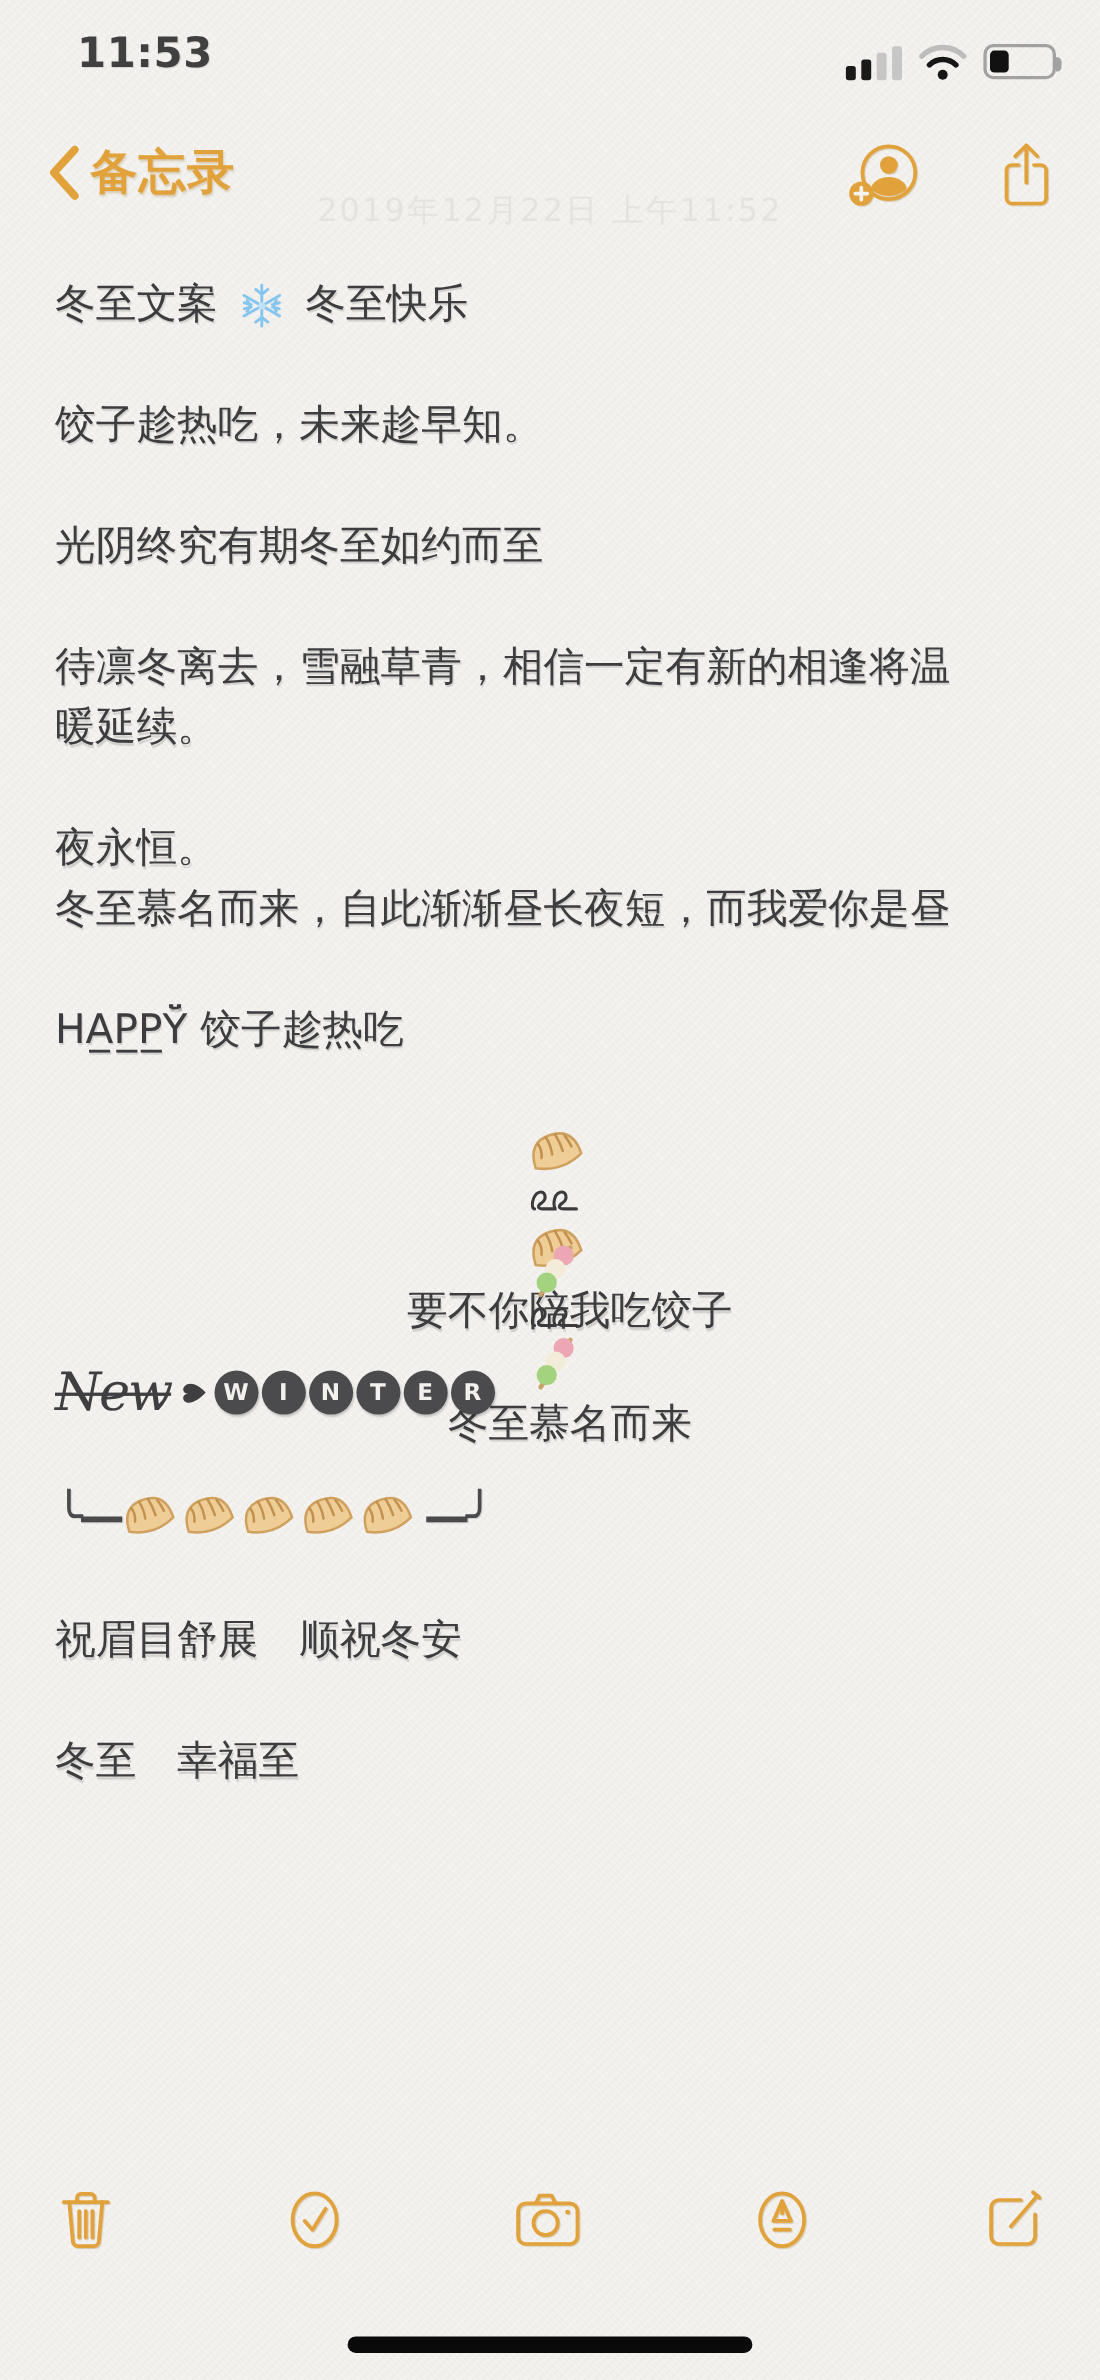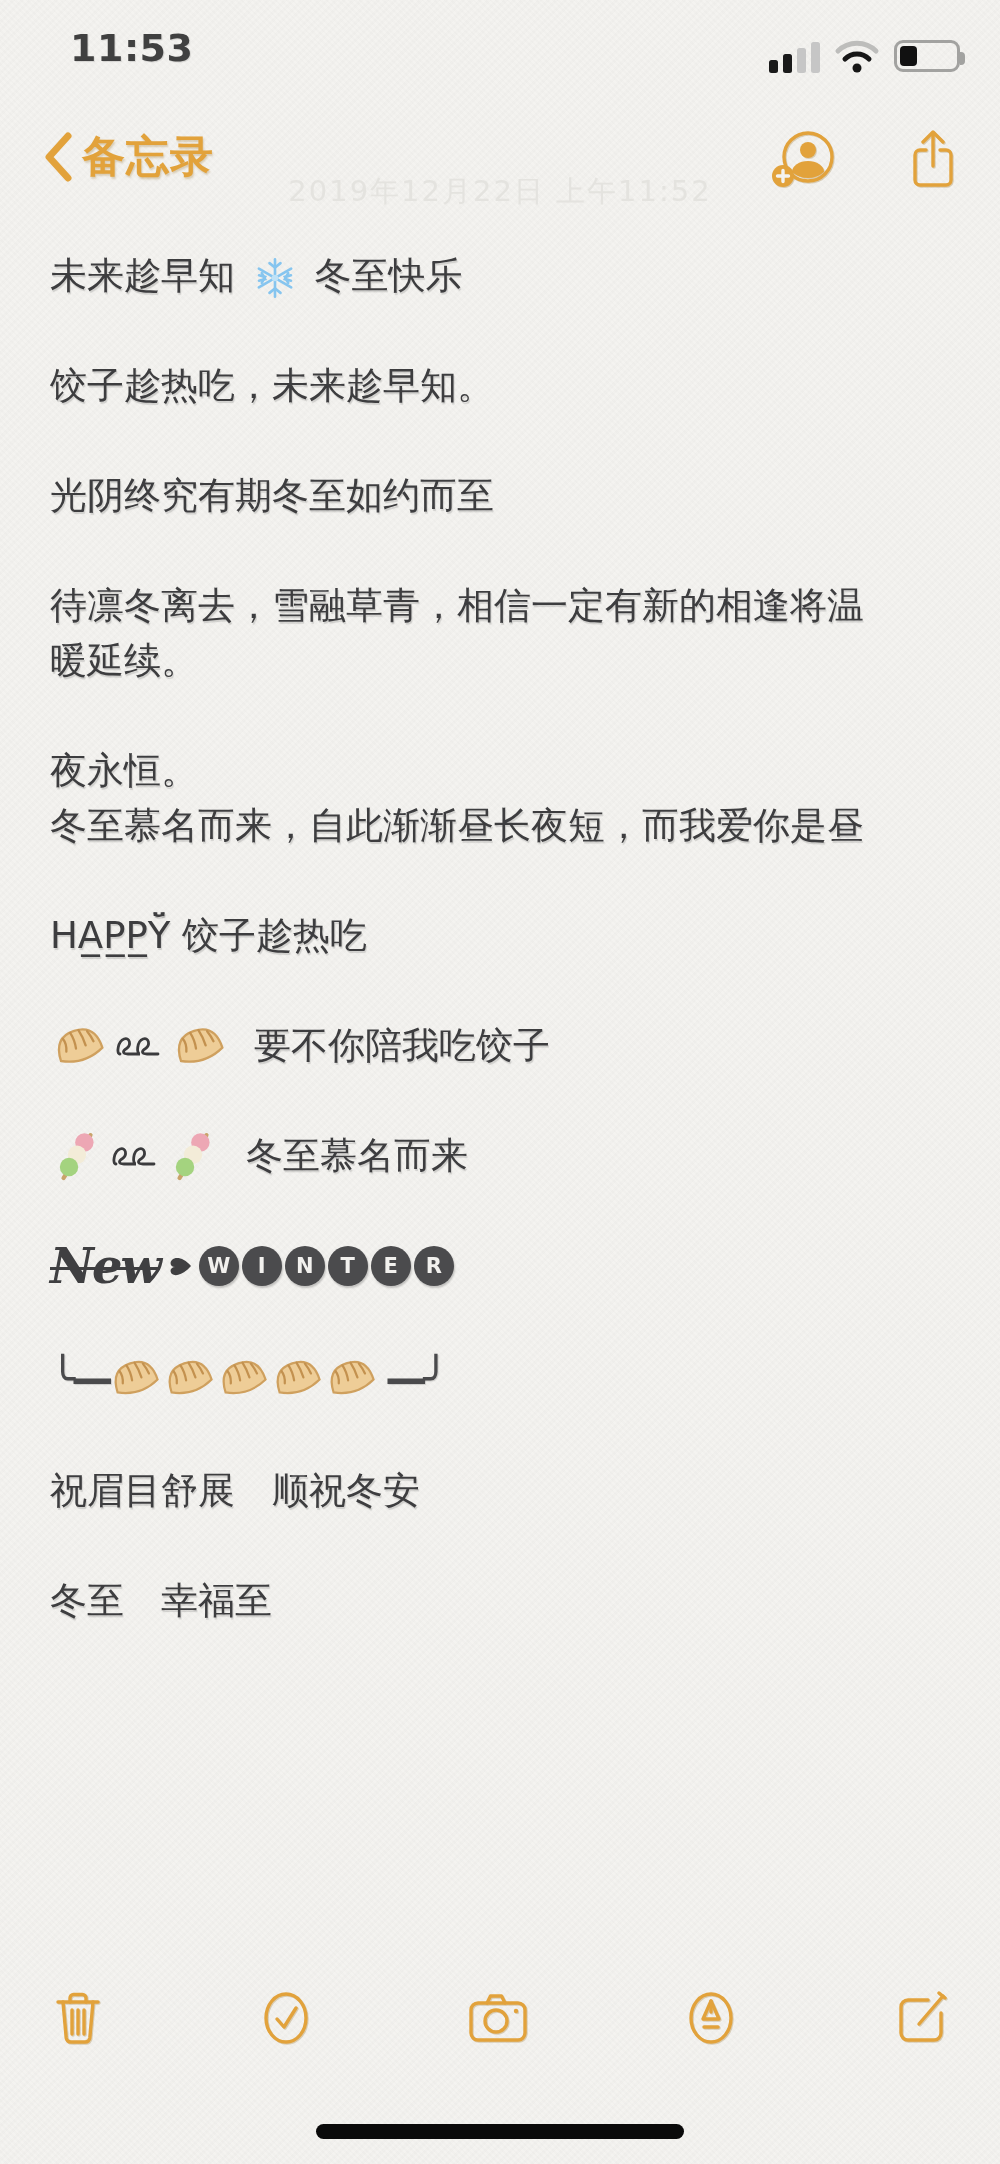--- a/index.html
+++ b/index.html
@@ -56,30 +56,30 @@
   }
   .note-body{ position:absolute; top:248px; left:50px; width:910px; }
   .para{ margin-bottom:55px; }
   .nline{
     font-size:37px; line-height:55px; color:#3d3d3f; white-space:pre-wrap;
     text-shadow:1px 2px 1px rgba(0,0,0,0.14);
   }
   .emj{ display:inline-flex; align-items:center; justify-content:center; vertical-align:middle; }
   .i-snow{ width:44px; height:44px; margin:0 6px; vertical-align:-9px; }
 
-  .emoji-line{ display:flex; align-items:center; height:55px; }
+  .emoji-line{ display:flex; align-items:center; height:55px;flex-direction:column; }
   .emoji-line .big{ width:58px; height:58px; }
   .emoji-line .loop{ width:46px; height:30px; margin:0 8px; }
   .emoji-line .eltext{ margin-left:26px; }
   .dango-line .big{ width:54px; height:54px; }
 
   .nw-line{ display:flex; align-items:center; height:55px; }
   .nw-script{
     font-family:"DejaVu Serif","Liberation Serif",serif; font-style:italic;
-    font-size:48px; font-weight:700; color:#3f3f41;
+    font-size:48px; font-weight:400; color:#3f3f41;
     text-decoration:line-through; text-decoration-thickness:2.5px;
     letter-spacing:-2px; padding-right:2px;
   }
   .nw-heart{ width:30px; height:30px; margin:0 2px; }
   .nw-letter{
     display:inline-flex; align-items:center; justify-content:center;
     width:40px; height:40px; border-radius:50%; background:#4b4b4d;
     color:#f2f1ee; font-size:21px; font-weight:700; margin-left:3px;
     box-shadow:1px 2px 2px rgba(0,0,0,0.2);
   }
@@ -190,21 +190,21 @@
         <path d="M25 38 V5 M15 14 L25 4 L35 14"></path>
       </svg>
     </span>
   </div>
 
   <div class="note-date">2019年12月22日 上午11:52</div>
 
   <div class="note-body">
 
     <div class="para">
-      <div class="nline"><span>未来趁早知 </span><span class="emj"><svg class="i-snow">
+      <div class="nline"><span>冬至文案 </span><span class="emj"><svg class="i-snow">
               <use href="#sym-snow"></use>
             </svg></span><span> 冬至快乐</span></div>
     </div>
 
     <div class="para">
         <div class="nline">饺子趁热吃，未来趁早知。</div>
       </div>
 
 
     <div class="para">

